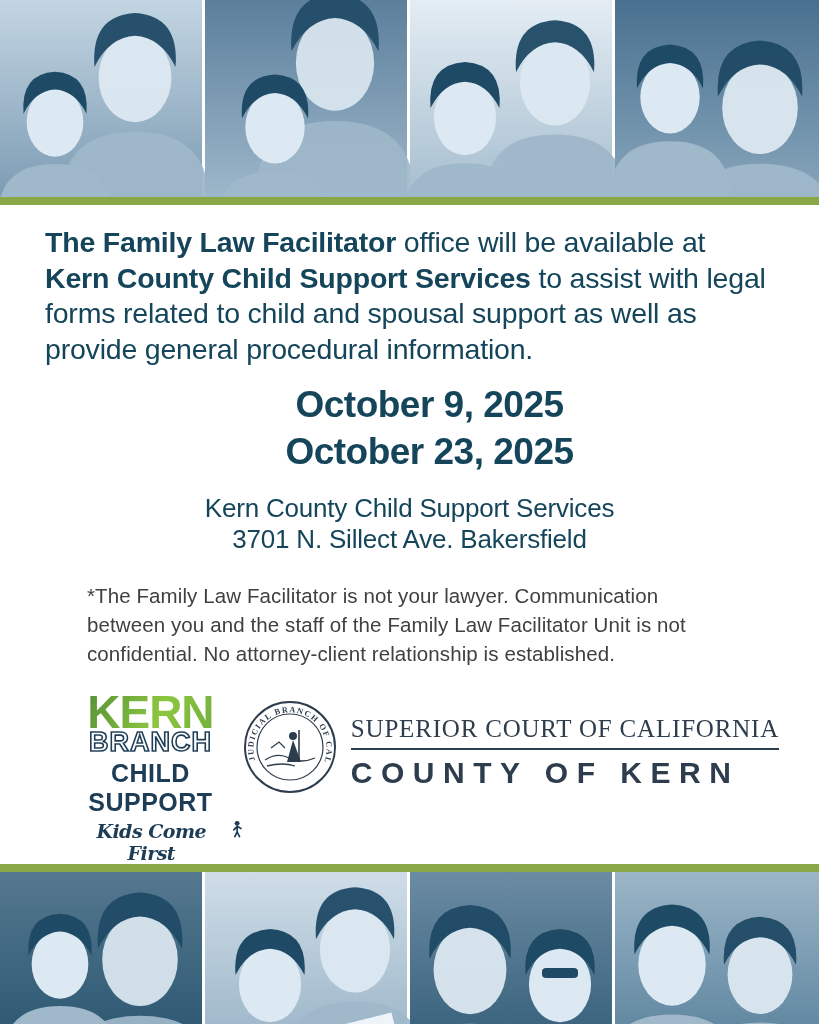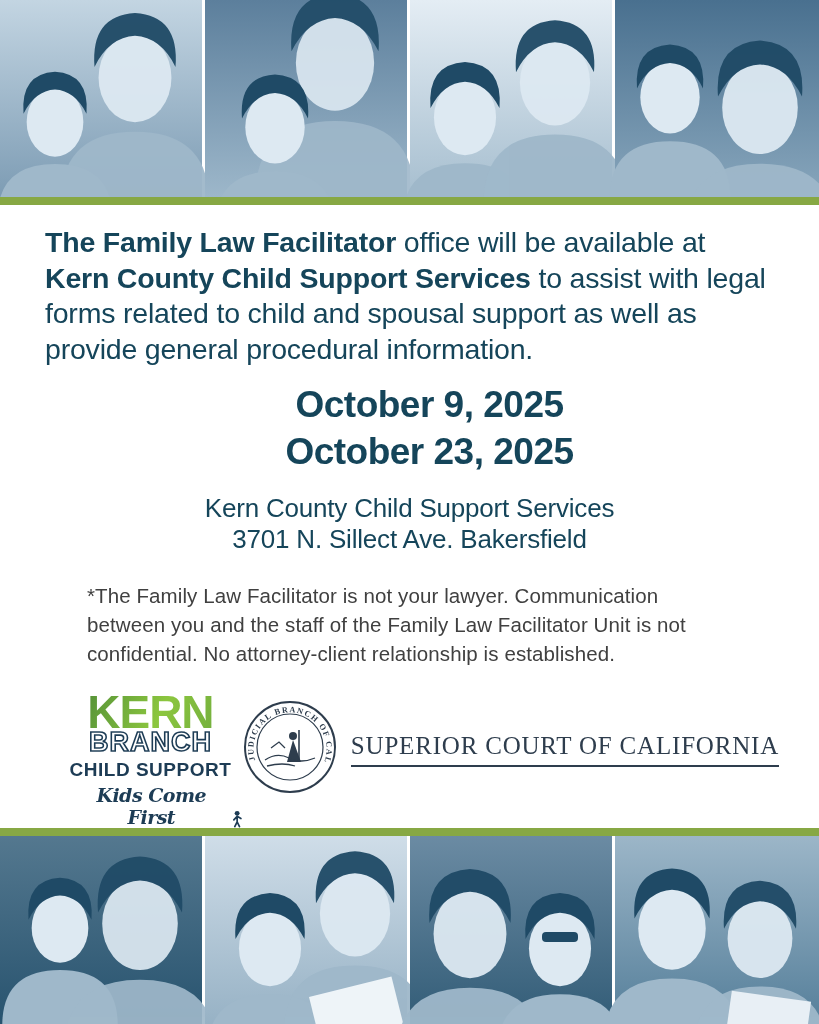--- a/index.html
+++ b/index.html
@@ -50,29 +50,29 @@
   .kern-name{
     font-size:46px;font-weight:800;letter-spacing:-1px;line-height:44px;
     background:linear-gradient(115deg,#4f8c37 10%,#8cc63f 55%,#68a53d 100%);
     -webkit-background-clip:text;background-clip:text;color:transparent;
   }
   .kern-county{
     font-size:27px;font-weight:700;letter-spacing:1px;line-height:27px;margin-top:-5px;
     color:#ffffff;-webkit-text-stroke:1.6px #1d3c55;
   }
   .kern-child{
-    font-size:19px;font-weight:600;letter-spacing:0.5px;color:#1d3c55;margin-top:3px;
+    font-size:25px;font-weight:600;letter-spacing:0.5px;color:#1d3c55;margin-top:3px;
   }
   .kern-services{
     font-size:14.5px;font-weight:600;letter-spacing:7px;color:#1d3c55;margin-top:3px;text-indent:7px;
   }
   .kern-tagline{
     margin-top:3px;font-family:"DejaVu Serif", serif;font-style:italic;font-weight:700;
     font-size:19px;color:#1d3c55;letter-spacing:-0.5px;
-    display:flex;align-items:flex-end;justify-content:center;gap:2px;margin-left:16px;
+    display:flex;align-items:flex-start;justify-content:center;gap:2px;margin-left:16px;
   }
   
   .court-logo{display:flex;align-items:center;gap:14px;margin-top:10px;}
   .seal{flex:0 0 auto;}
   .court-text{display:flex;flex-direction:column;margin-top:11px;}
   .court-line1{
     font-family:"Liberation Serif", serif;font-size:25px;letter-spacing:0.8px;
     color:#2e3d4d;white-space:nowrap;
   }
   .court-rule{height:2px;background:#2e3d4d;margin:5px 0 6px 0;}
@@ -186,20 +186,21 @@
             <path d="M50,40 L44,62 L58,62 Z" fill="#2e3d4d" stroke="none"></path>
             <path d="M56,30 L56,62" stroke-width="1.6"></path>
             <path d="M22,60 Q34,52 46,58 Q58,64 72,58"></path>
             <path d="M24,66 Q40,62 52,66"></path>
             <path d="M28,48 L36,42 L42,48"></path>
           </g>
         </svg>
         <div class="court-text">
           <div class="court-line1">SUPERIOR COURT OF CALIFORNIA</div>
           <div class="court-rule"></div>
+          <div class="court-line2">COUNTY OF KERN</div>
         </div>
       </div>
 
     </div>
   </div>
 
   <div class="green-bar"></div>
 
   <div class="photo-strip bottom">
     <svg width="819" height="204" viewBox="0 0 819 204">

